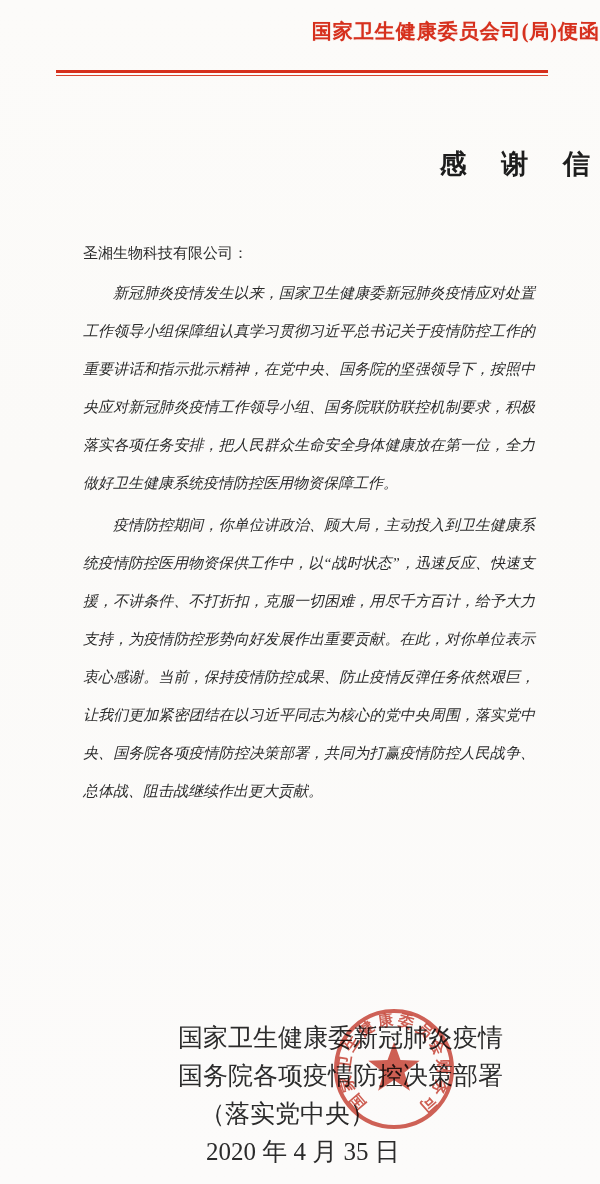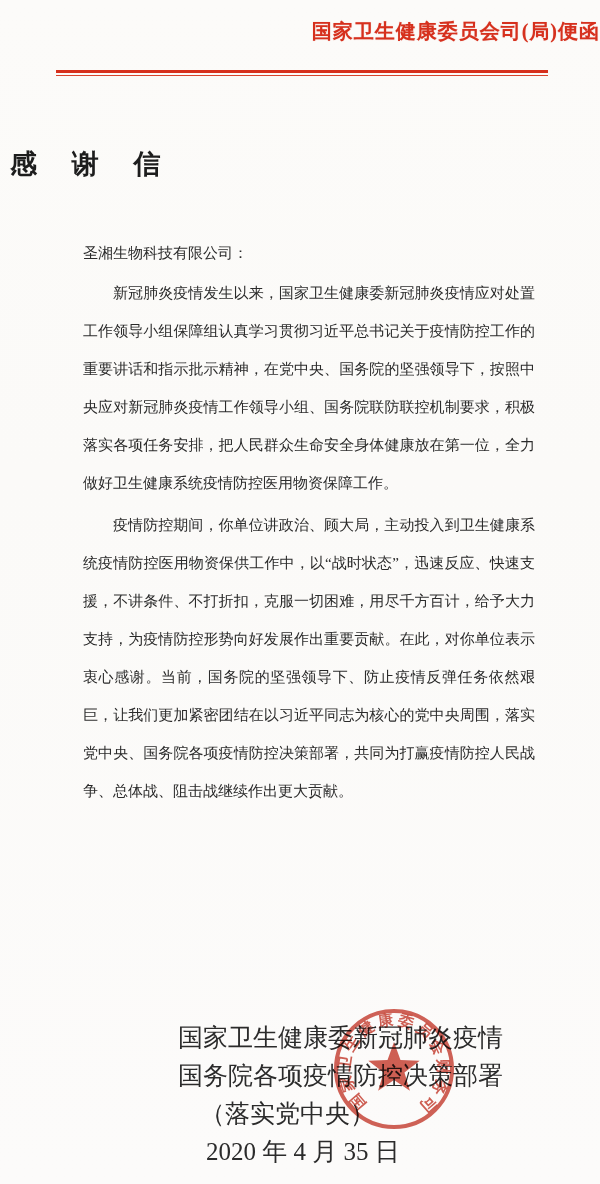--- a/index.html
+++ b/index.html
@@ -47,21 +47,21 @@
     margin-top: 2px;
     height: 1px;
     background: #d6452f;
   }
   
   .letter-title {
     position: absolute;
     top: 146px;
     left: 0;
     width: 600px;
-    text-align: left;
+    text-align: right;
     font-size: 27px;
     font-weight: bold;
     color: #1d1d1d;
     letter-spacing: 10px;
     word-spacing: 8px;
     padding-left: 10px;
     box-sizing: border-box;
     white-space: nowrap;
   }
   
@@ -75,20 +75,21 @@
     color: #2b2b2b;
     text-align: justify;
     word-break: break-all;
   }
   .salutation {
     margin: 0;
   }
   .body-text p.para {
     margin: 2px 0 0 0;
     text-indent: 2em;
+    font-style: italic;
   }
   .body-text p.para + p.para {
     margin-top: 4px;
   }
   
   .signature-block {
     position: absolute;
     top: 1019px;
     right: 97px;
     text-align: left;
@@ -125,21 +126,21 @@
   <div class="header-rule">
     <div class="rule-thick"></div>
     <div class="rule-thin"></div>
   </div>
 
   <div class="letter-title">感 谢 信</div>
 
   <div class="body-text">
     <p class="salutation">圣湘生物科技有限公司：</p>
     <p class="para">新冠肺炎疫情发生以来，国家卫生健康委新冠肺炎疫情应对处置工作领导小组保障组认真学习贯彻习近平总书记关于疫情防控工作的重要讲话和指示批示精神，在党中央、国务院的坚强领导下，按照中央应对新冠肺炎疫情工作领导小组、国务院联防联控机制要求，积极落实各项任务安排，把人民群众生命安全身体健康放在第一位，全力做好卫生健康系统疫情防控医用物资保障工作。</p>
-    <p class="para">疫情防控期间，你单位讲政治、顾大局，主动投入到卫生健康系统疫情防控医用物资保供工作中，以“战时状态”，迅速反应、快速支援，不讲条件、不打折扣，克服一切困难，用尽千方百计，给予大力支持，为疫情防控形势向好发展作出重要贡献。在此，对你单位表示衷心感谢。当前，国务院的坚强领导下、防止疫情反弹任务依然艰巨，让我们更加紧密团结在以习近平同志为核心的党中央周围，落实党中央、国务院各项疫情防控决策部署，共同为打赢疫情防控人民战争、总体战、阻击战继续作出更大贡献。</p>
+    <p class="para">疫情防控期间，你单位讲政治、顾大局，主动投入到卫生健康系统疫情防控医用物资保供工作中，以“战时状态”，迅速反应、快速支援，不讲条件、不打折扣，克服一切困难，用尽千方百计，给予大力支持，为疫情防控形势向好发展作出重要贡献。在此，对你单位表示衷心感谢。当前，保持疫情防控成果、防止疫情反弹任务依然艰巨，让我们更加紧密团结在以习近平同志为核心的党中央周围，落实党中央、国务院各项疫情防控决策部署，共同为打赢疫情防控人民战争、总体战、阻击战继续作出更大贡献。</p>
   </div>
 
   <div class="signature-block">
     <div>国家卫生健康委新冠肺炎疫情</div>
     <div>国务院各项疫情防控决策部署</div>
     <div class="seal-note">（落实党中央）</div>
     <div class="sig-date">2020 年 4 月 35 日</div>
   </div>
 
   <svg class="stamp" viewBox="0 0 128 128" aria-hidden="true">

